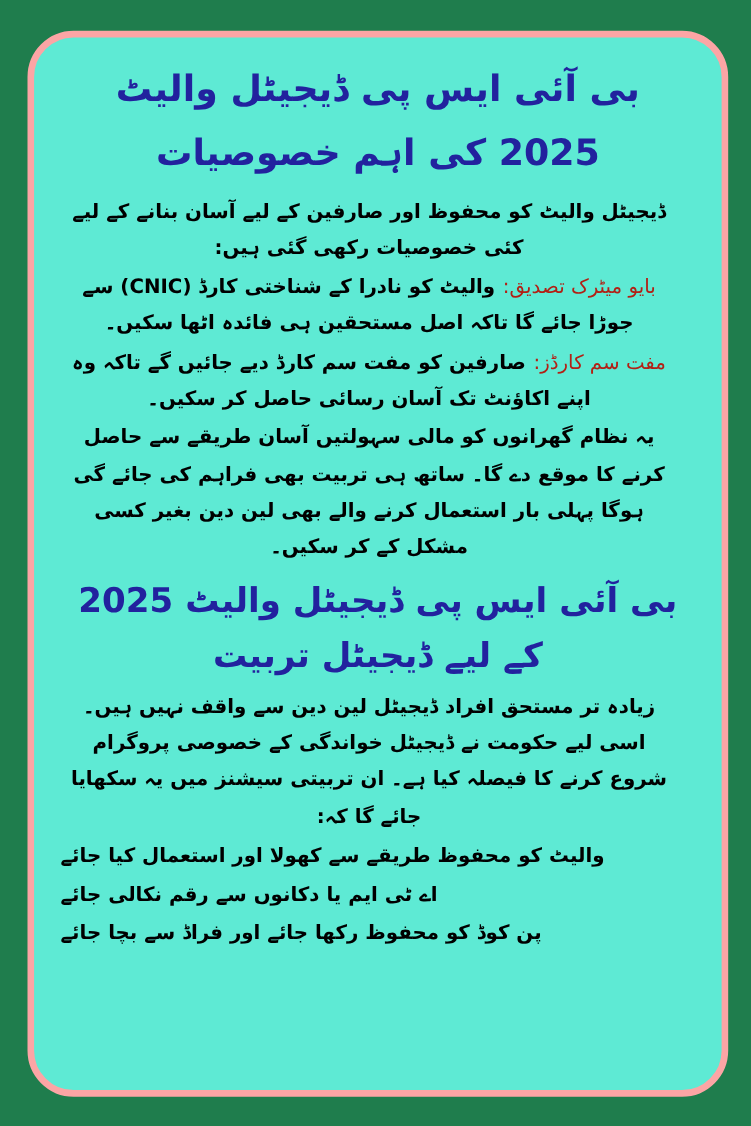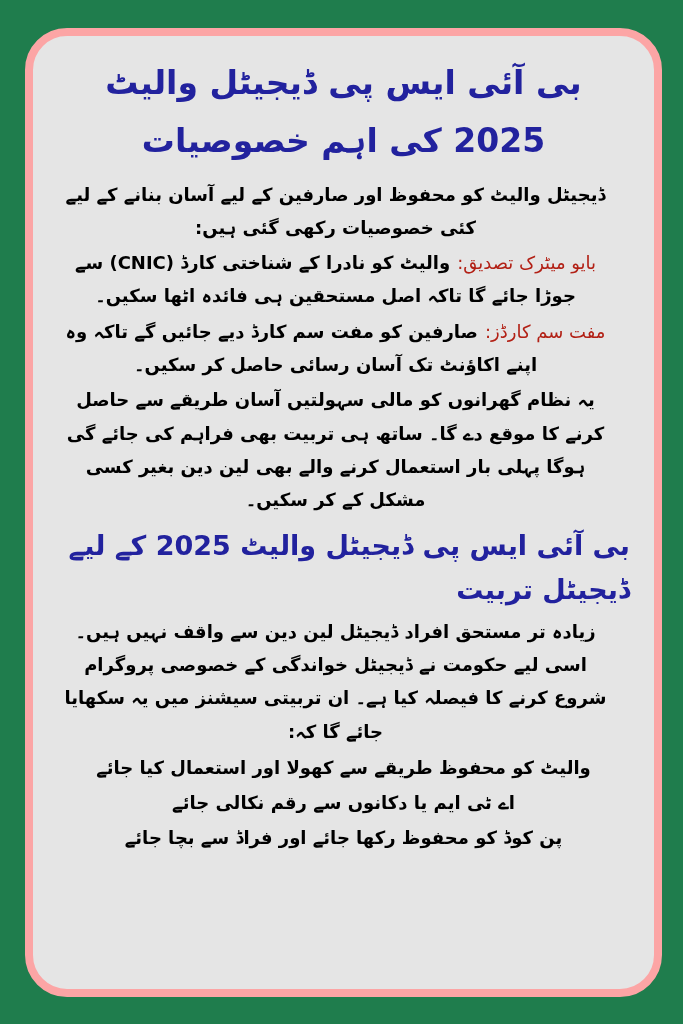--- a/index.html
+++ b/index.html
@@ -14,39 +14,40 @@
     font-family: "DejaVu Sans", sans-serif;
     overflow: hidden;
   }
   .card {
     position: absolute;
     left: 25px;
     top: 28px;
     width: 637px;
     height: 969px;
     box-sizing: border-box;
-    background: #e5e5e5;
-    border: 8px solid #fca5a5;
+    background: #5eead4;
+    border: 6px solid #fca5a5;
     border-radius: 42px;
     overflow: hidden;
     padding: 14px 24px 10px 24px;
     direction: rtl;
   }
   .title {
     color: #22229e;
     font-size: 33px;
     font-weight: bold;
     text-align: center;
     line-height: 1.75;
     margin: 4px 0 8px 0;
   }
   .title2 {
     color: #22229e;
-    font-size: 27px;
+    font-size: 31px;
     font-weight: bold;
+    text-align: center;
     line-height: 1.6;
     margin: 8px 0 4px 0;
   }
   .body-text {
     color: #000000;
     font-size: 18px;
     line-height: 1.85;
     text-align: center;
     margin: 2px 16px 2px 0;
     font-weight: 600;
@@ -56,21 +57,21 @@
     font-weight: normal;
     margin-inline-end: 7px;
   }
   .points {
     margin: 2px 0;
   }
   .point-line {
     color: #000000;
     font-size: 18px;
     line-height: 1.95;
-    text-align: center;
+    text-align: left;
     font-weight: 600;
   }
 </style>
 </head>
 <body>
 
 <div class="card">
 
   <h1 class="title">بی آئی ایس پی ڈیجیٹل والیٹ 2025 کی اہم خصوصیات</h1>
 

